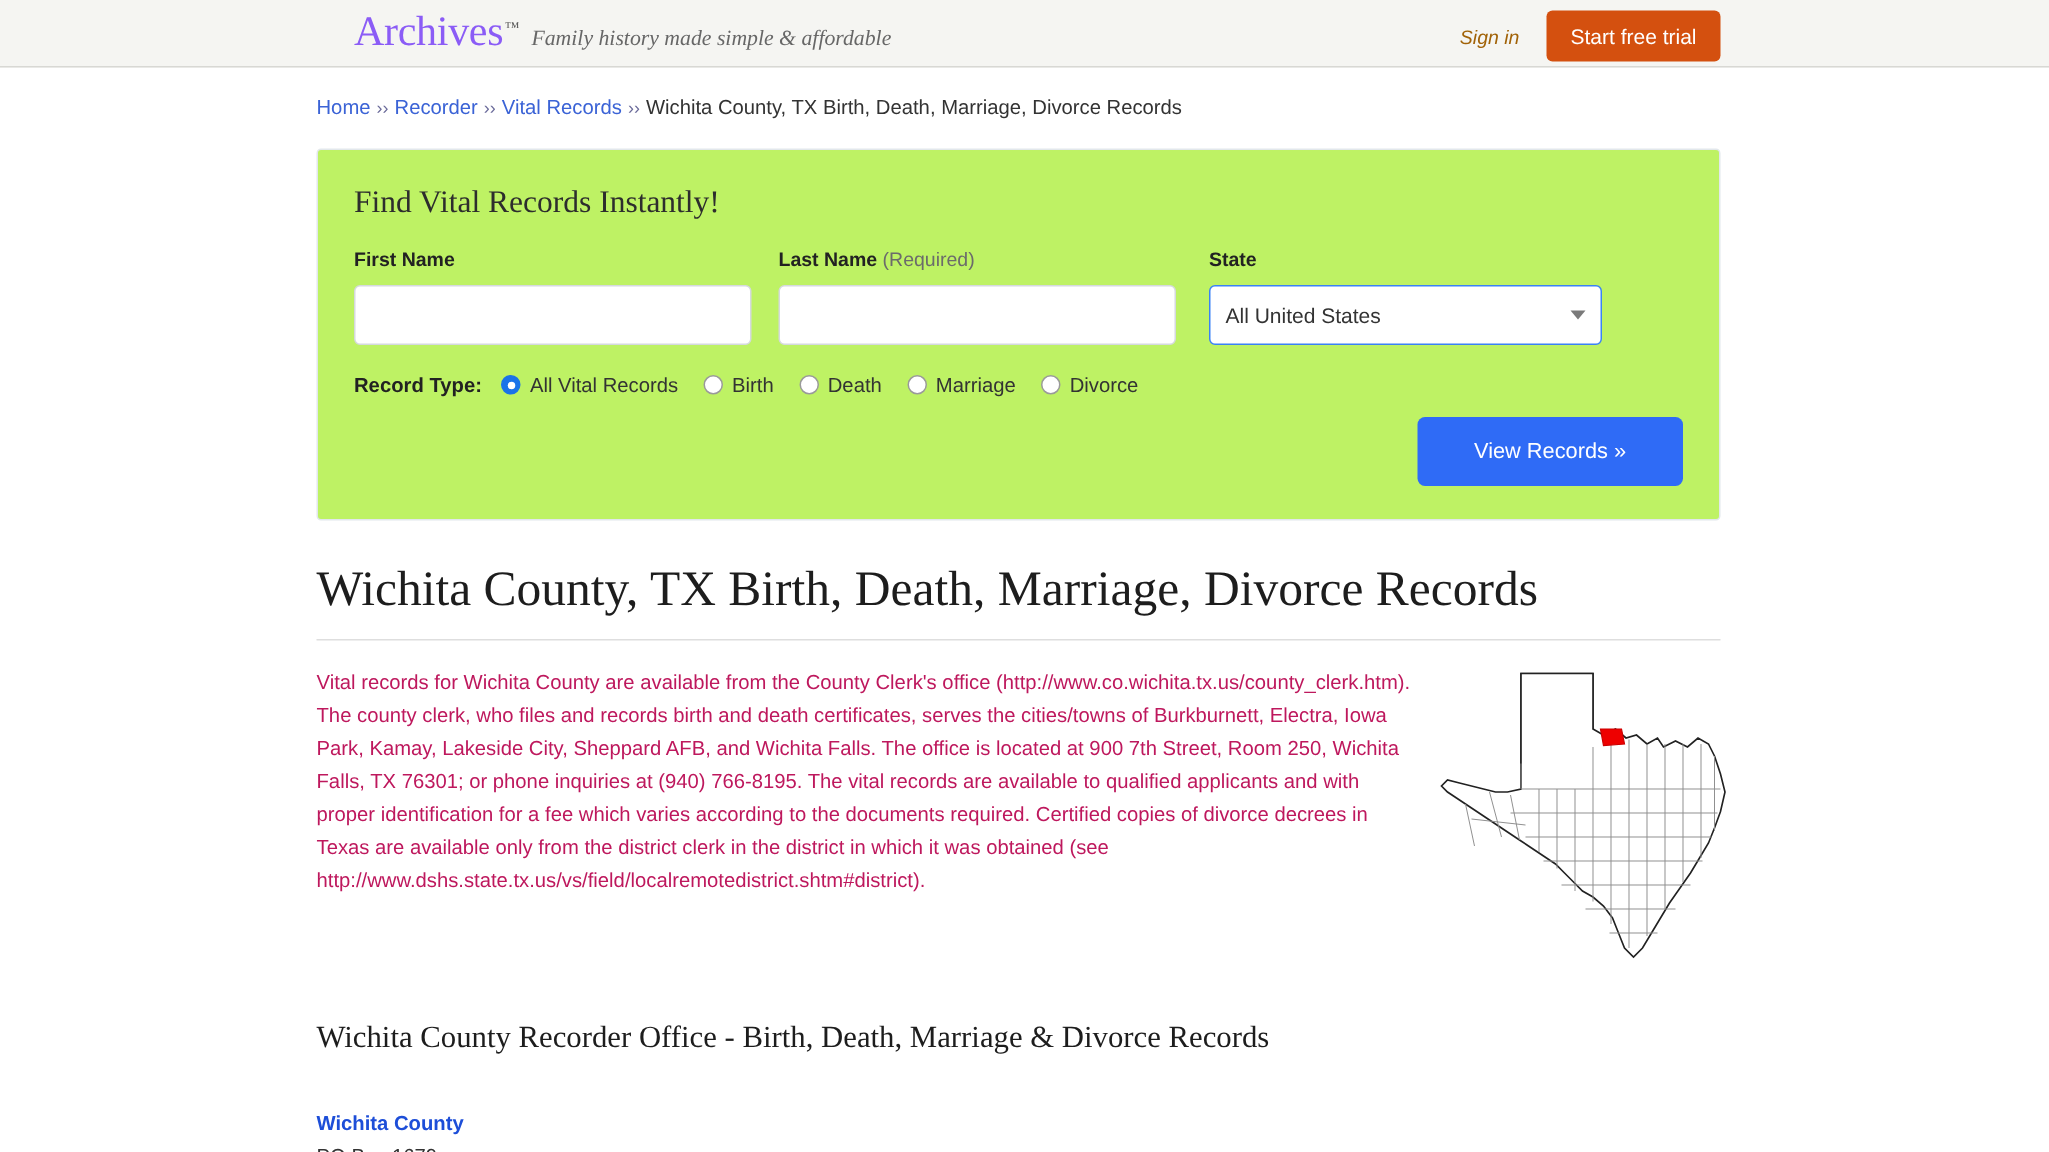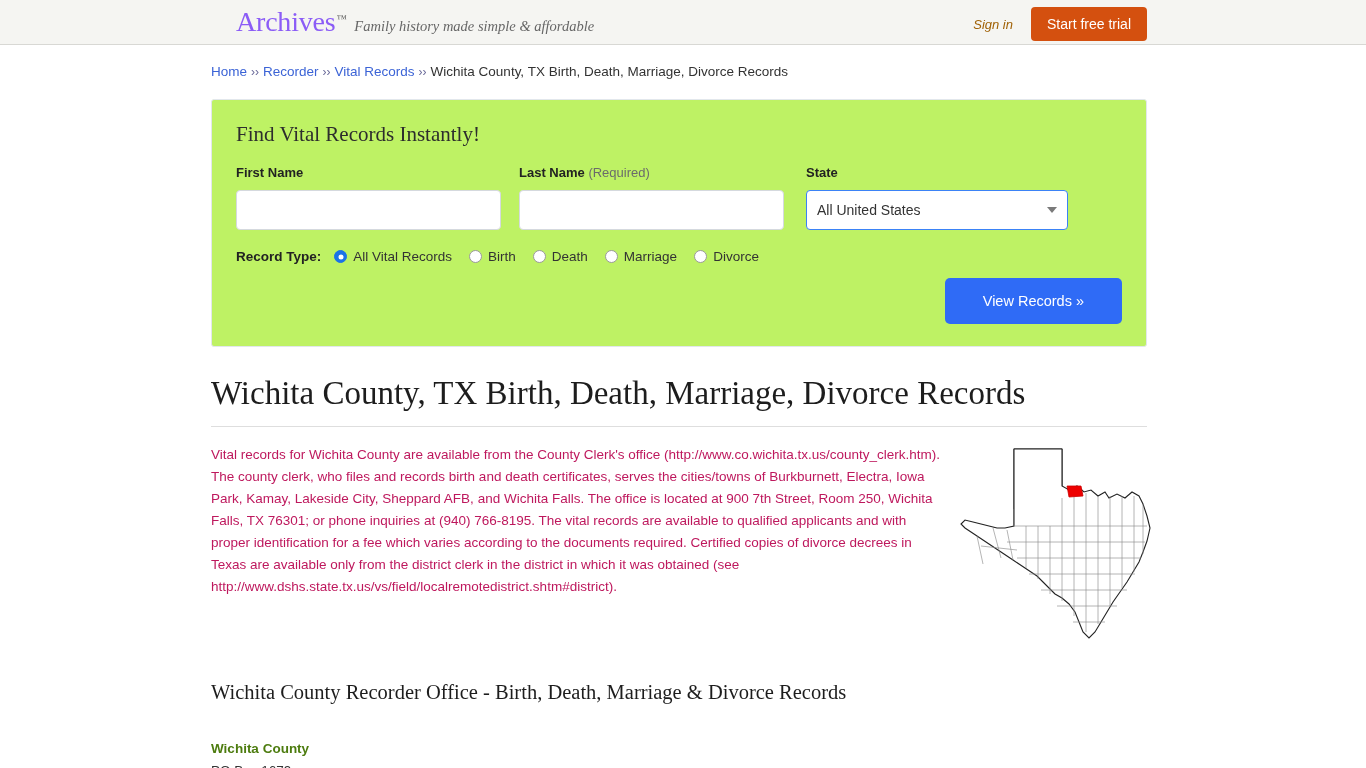--- a/index.html
+++ b/index.html
@@ -295,21 +295,21 @@
     white-space: nowrap;
   }
 
   
   .address-block {
     margin-top: 34px;
     font-size: 13.5px;
     line-height: 22px;
     color: #333333;
   }
-  .addr-name { font-weight: bold; color: #4d7c0f; }
+  .addr-name { font-weight: bold; color: #1d4ed8; }
 </style>
 </head>
 <body>
 
 <div class="site-header">
   <div class="header-inner">
     <div class="brand">
       <span class="brand-name">Archives</span>
         <span class="brand-tm">™</span>
       <span class="brand-tagline">Family history made simple &amp; affordable</span>

